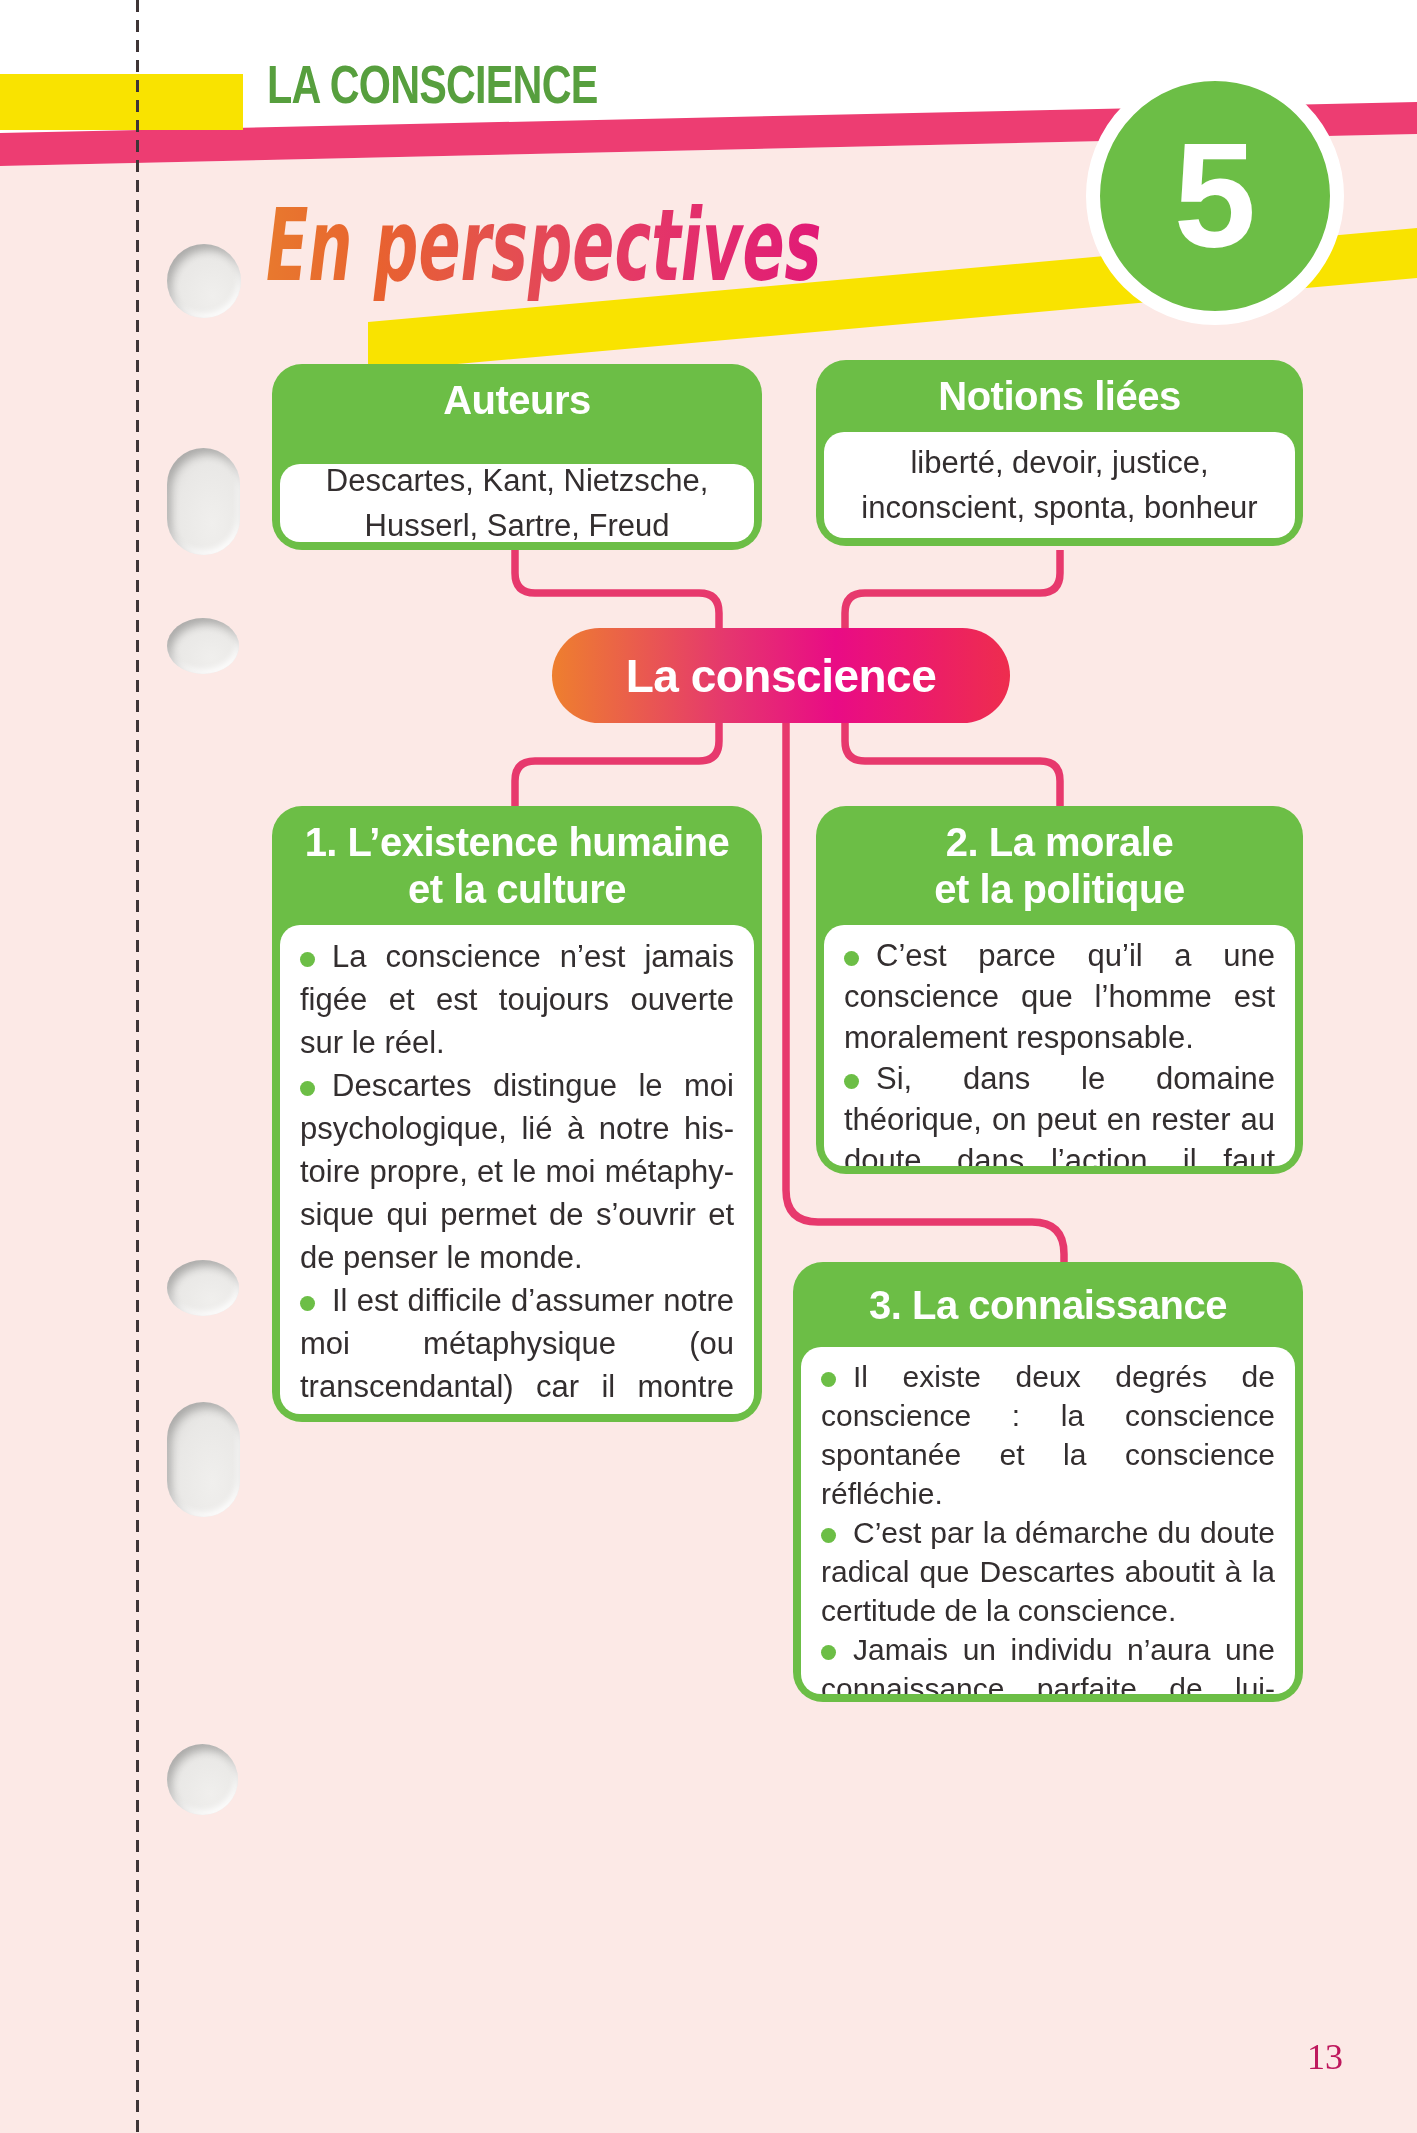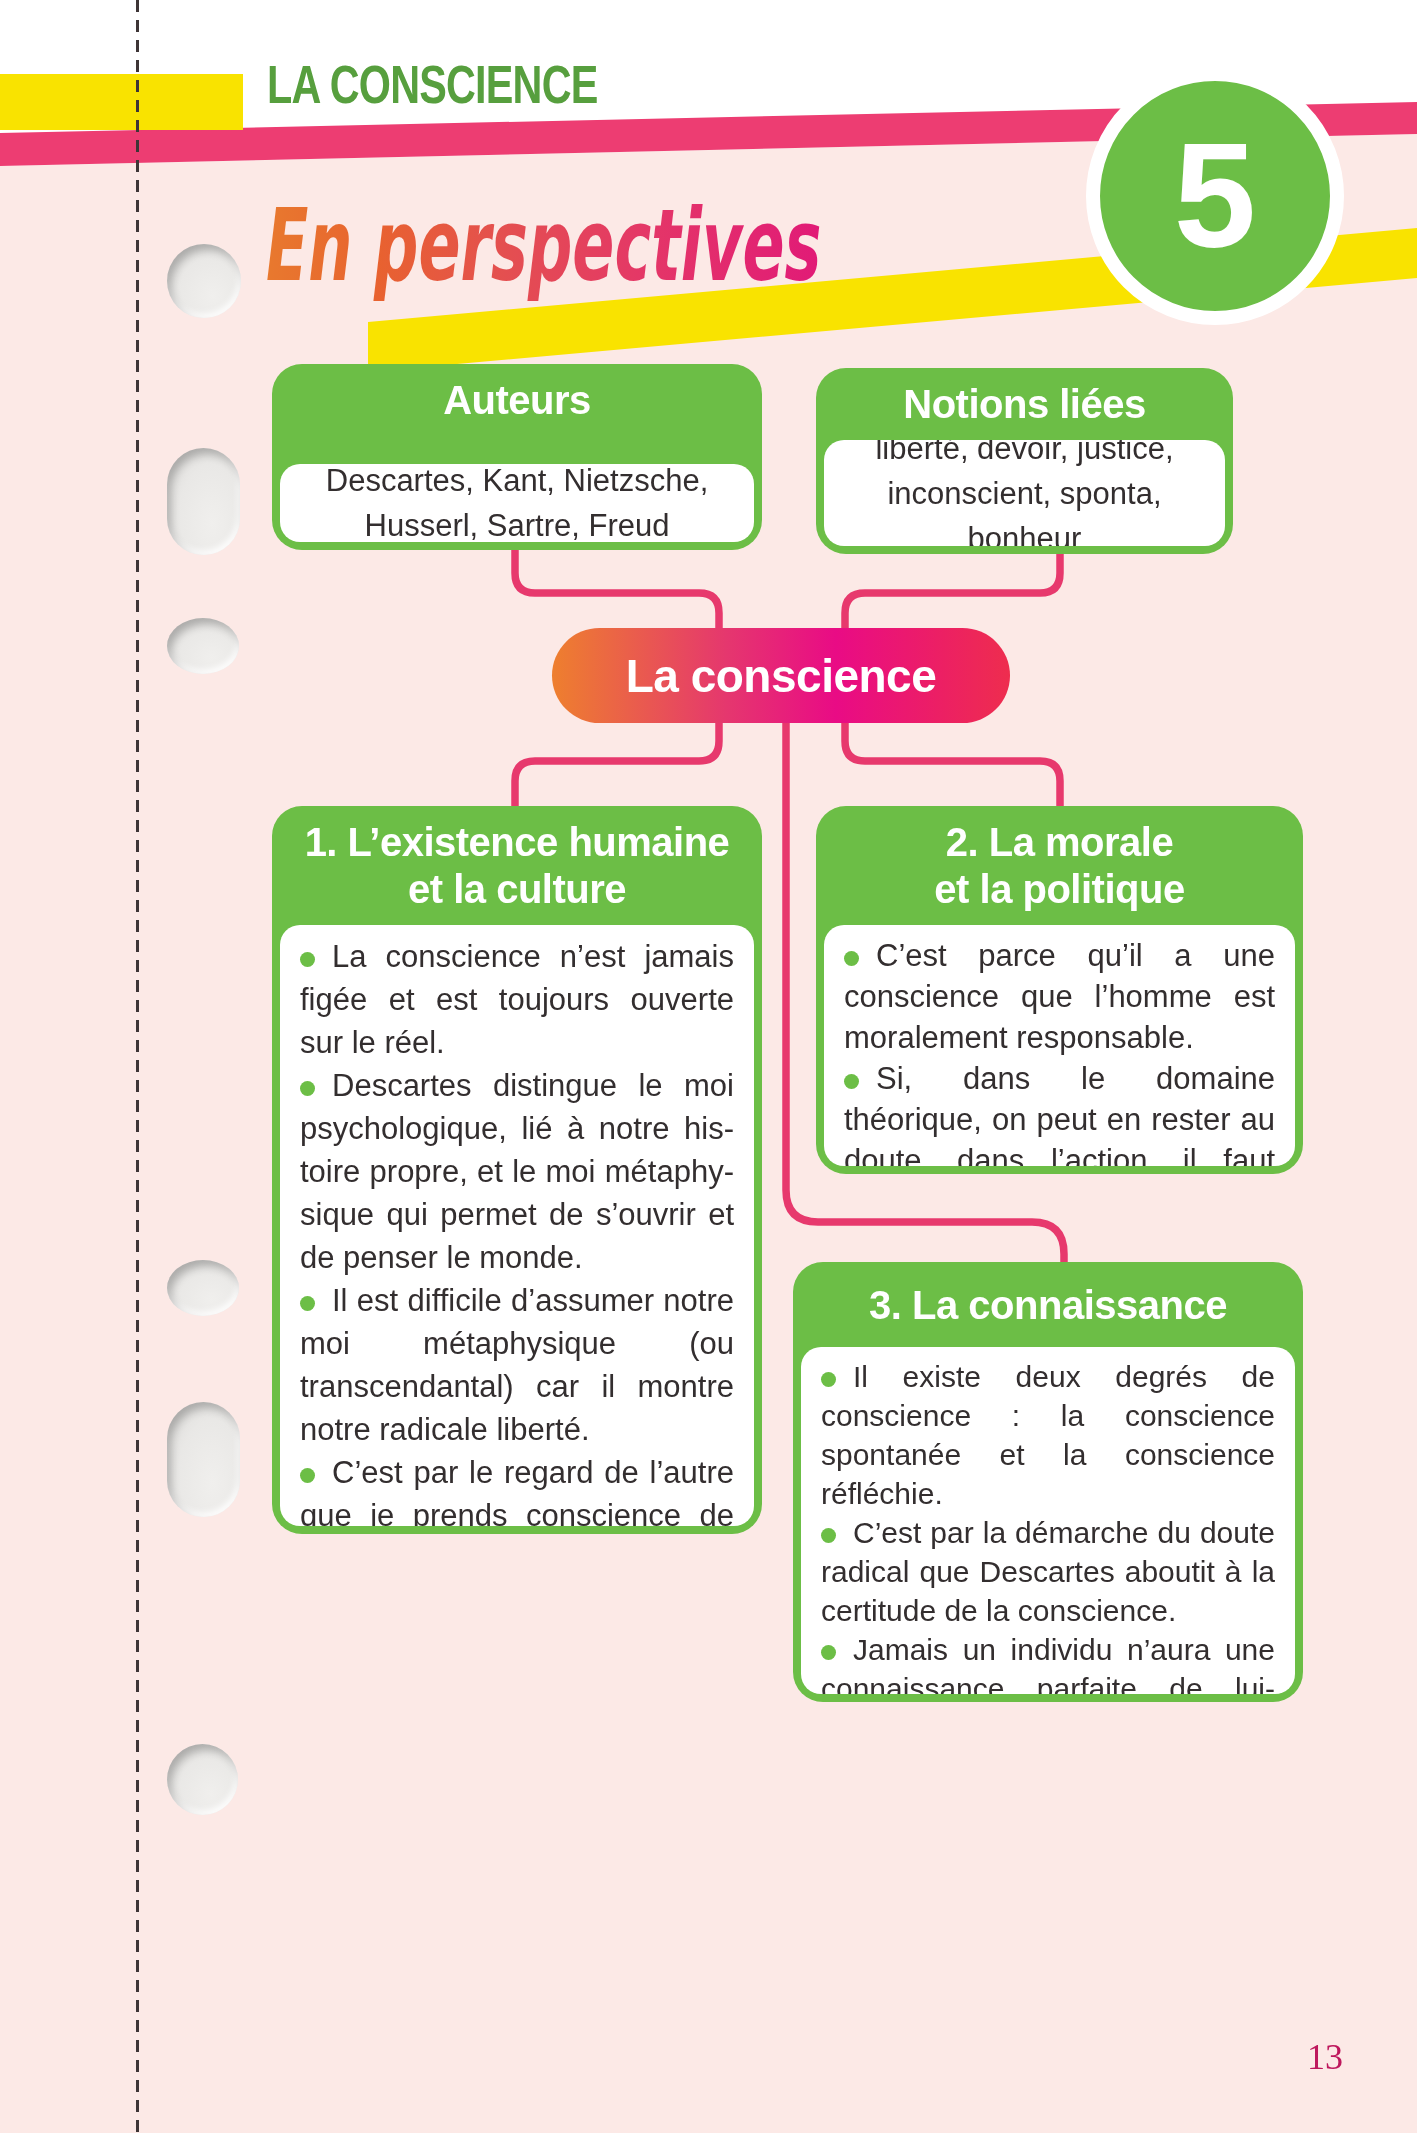--- a/index.html
+++ b/index.html
@@ -80,22 +80,22 @@
     text-align:center;font-size:31px;line-height:45px;padding:4px 10px;}
   .bullets-body{padding:10px 20px 6px;}
   .bullet{text-align:justify;margin:0;}
   .s1 .bullet{font-size:31px;line-height:43px;}
   .s2 .bullet{font-size:31px;line-height:41px;}
   .s3 .bullet{font-size:30px;line-height:39px;}
   .dot{display:inline-block;width:15px;height:15px;border-radius:50%;
     background:var(--green);margin-right:17px;vertical-align:baseline;}
 
   .box-authors{left:272px;top:364px;width:490px;height:186px;gap:28px;}
-  .box-notions{left:816px;top:368px;width:417px;height:186px;justify-content:space-between;}
-  .box-s1{left:272px;top:806px;width:490px;height:728px;}
+  .box-notions{left:816px;top:360px;width:487px;height:186px;justify-content:space-between;}
+  .box-s1{left:272px;top:806px;width:490px;height:616px;}
   .box-s2{left:816px;top:806px;width:487px;height:368px;justify-content:center;}
   .box-s3{left:793px;top:1262px;width:510px;height:440px;}
 
   
   .central-node{
     left:552px;top:628px;width:458px;height:95px;border-radius:48px;
     background:linear-gradient(90deg,#ee7f2e 0%,#e5376e 38%,#e90b85 62%,#ee2d4e 100%);
     display:flex;align-items:center;justify-content:center;
     color:#fff;font-size:46px;font-weight:bold;letter-spacing:-0.5px;
   }

